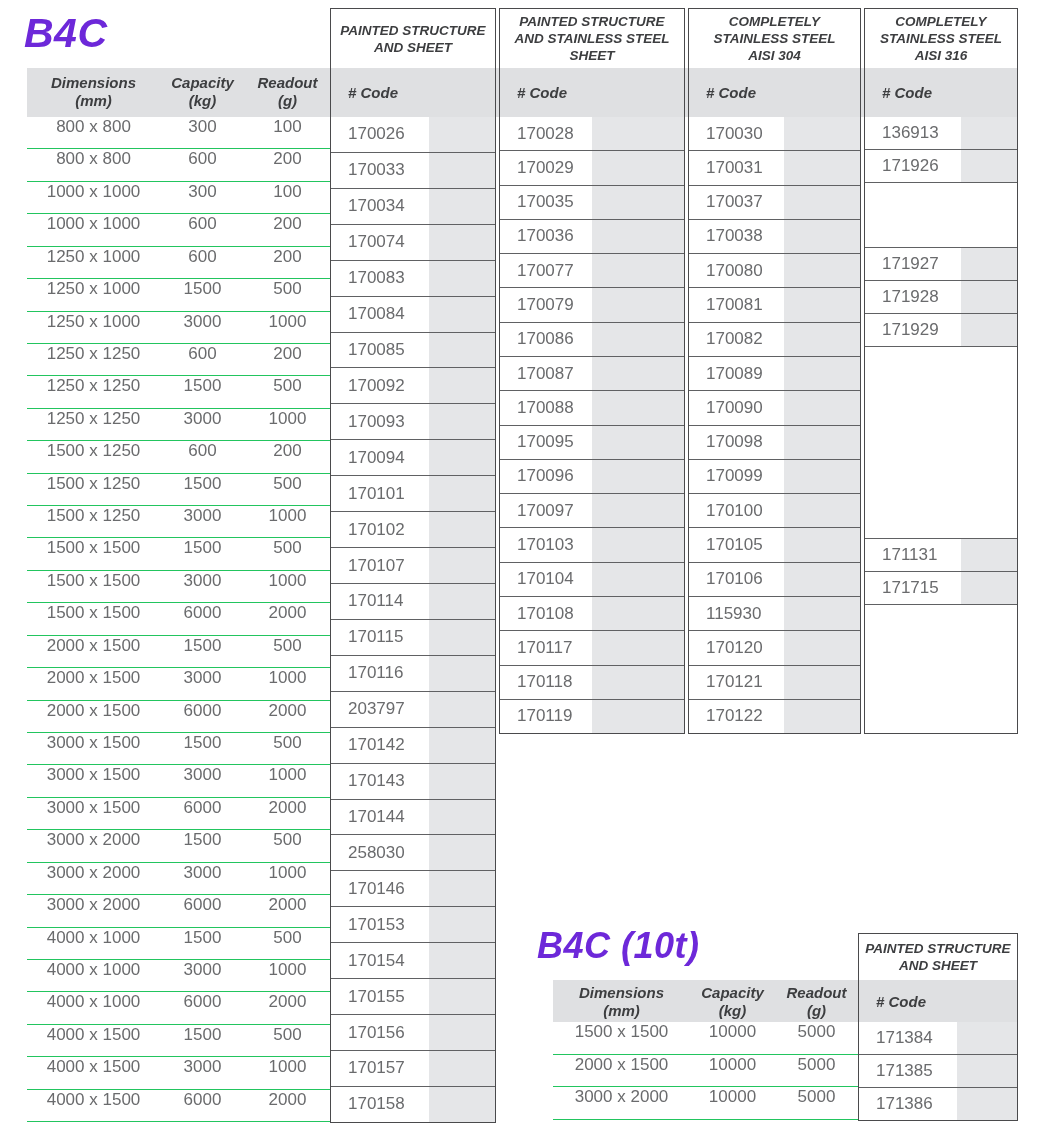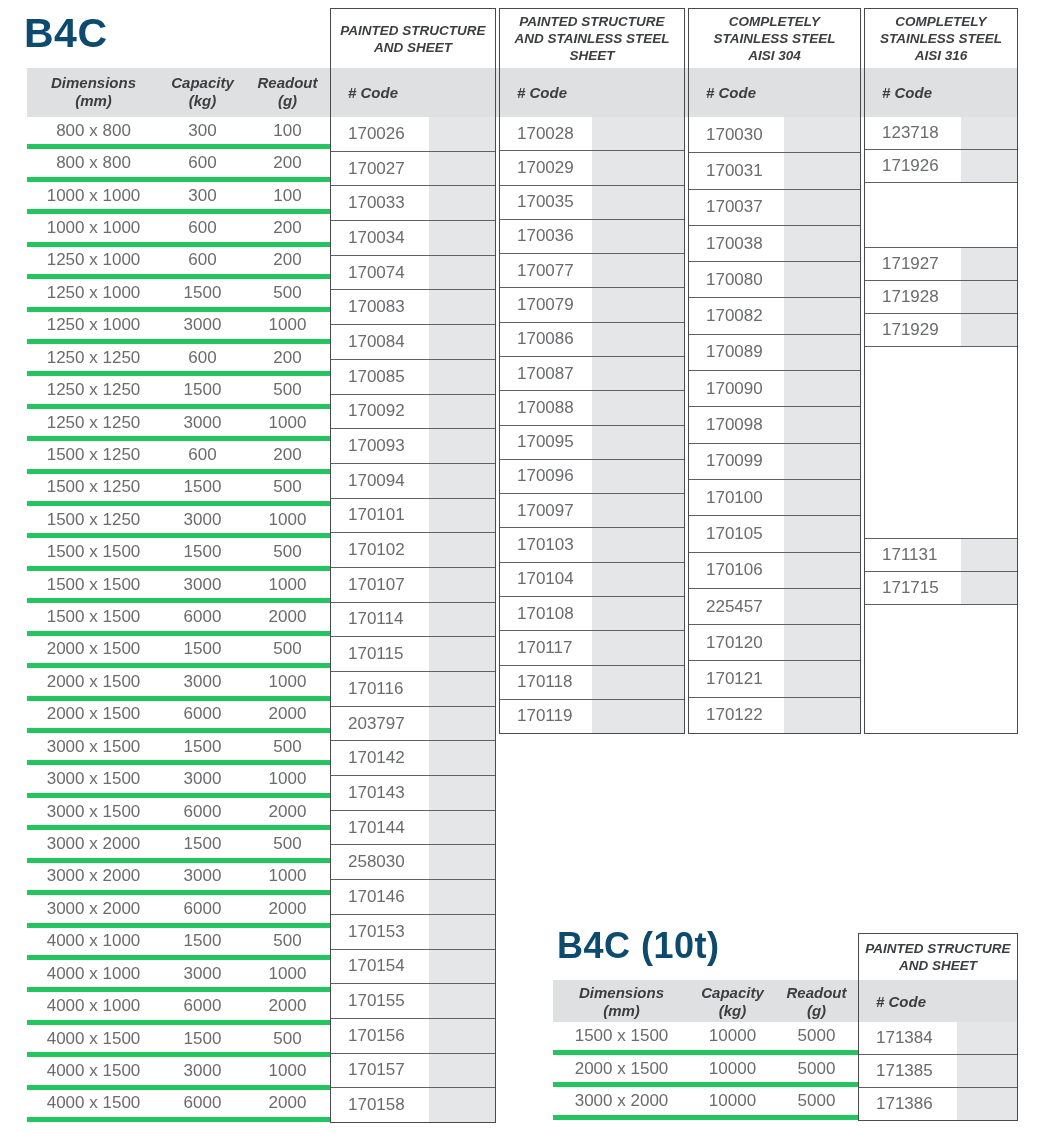--- a/index.html
+++ b/index.html
@@ -1,24 +1,24 @@
 <!DOCTYPE html>
 <html><head>
 <meta charset="utf-8">
 <style>
   html,body { margin:0; padding:0; background:#ffffff; }
   .page {
     position:relative; width:1047px; height:1142px; background:#ffffff;
     font-family:"Liberation Sans", sans-serif; overflow:hidden;
   }
   .big-title {
-    position:absolute; color:#0c4a6e; font-weight:bold; letter-spacing:0.5px;
+    position:absolute; color:#6d28d9; font-weight:bold; letter-spacing:0.5px;font-style:italic;
   }
   #main-title { left:24px; top:10px; font-size:41px; }
-  #small-title { left:557px; top:925px; font-size:36px; }
+  #small-title { left:537px; top:925px; font-size:36px; }
 
   .band { position:absolute; background:#dfe0e2; }
   #main-band  { left:27px;  top:68px;  width:991px; height:49px; }
   #small-band { left:553px; top:980px; width:465px; height:42px; }
 
   .col-header {
     position:absolute; text-align:center; font-style:italic; font-weight:bold;
     font-size:15px; line-height:1.23; color:#3d3e40;
   }
   
@@ -27,22 +27,22 @@
   #mh-read { left:245px; top:74px;  width:85px; }
   
   #sh-dim  { left:553px; top:984px; width:137px; }
   #sh-cap  { left:690px; top:984px; width:85px; }
   #sh-read { left:775px; top:984px; width:83px; }
 
   .left-rows { position:absolute; display:flex; flex-direction:column; }
   #main-left-rows  { left:27px;  top:117px;  width:303px; height:1005px; }
   #small-left-rows { left:553px; top:1022px; width:305px; height:98px; }
 
-  .t-row { flex:1; display:flex; align-items:center; box-sizing:border-box;
-           border-bottom:5px solid #22c55e; }
+  .t-row { flex:1; display:flex; box-sizing:border-box;
+           border-bottom:1px solid #22c55e; }
   .t-cell { text-align:center; font-size:17px; color:#6a6b6d; white-space:nowrap; }
   #main-left-rows  .t-cell:nth-child(1) { width:133px; }
   #main-left-rows  .t-cell:nth-child(2) { width:85px; }
   #main-left-rows  .t-cell:nth-child(3) { width:85px; }
   #small-left-rows .t-cell:nth-child(1) { width:137px; }
   #small-left-rows .t-cell:nth-child(2) { width:85px; }
   #small-left-rows .t-cell:nth-child(3) { width:83px; }
 
   .code-box {
     position:absolute; border:1px solid #4a4a4c; box-sizing:border-box;
@@ -263,24 +263,20 @@
         <div>AND SHEET</div>
       </div>
     <div class="code-header"># Code</div>
     <div id="rows-c1" class="code-rows">
         <div class="code-row b">
           <div class="strip" style="width: 66px;"></div>
           <span class="code-val">170026</span>
         </div>
         <div class="code-row b">
           <div class="strip" style="width: 66px;"></div>
-          <span class="code-val">170027</span>
-        </div>
-        <div class="code-row b">
-          <div class="strip" style="width: 66px;"></div>
           <span class="code-val">170033</span>
         </div>
         <div class="code-row b">
           <div class="strip" style="width: 66px;"></div>
           <span class="code-val">170034</span>
         </div>
         <div class="code-row b">
           <div class="strip" style="width: 66px;"></div>
           <span class="code-val">170074</span>
         </div>
@@ -489,20 +485,24 @@
         <div class="code-row b">
           <div class="strip" style="width: 76px;"></div>
           <span class="code-val">170038</span>
         </div>
         <div class="code-row b">
           <div class="strip" style="width: 76px;"></div>
           <span class="code-val">170080</span>
         </div>
         <div class="code-row b">
           <div class="strip" style="width: 76px;"></div>
+          <span class="code-val">170081</span>
+        </div>
+        <div class="code-row b">
+          <div class="strip" style="width: 76px;"></div>
           <span class="code-val">170082</span>
         </div>
         <div class="code-row b">
           <div class="strip" style="width: 76px;"></div>
           <span class="code-val">170089</span>
         </div>
         <div class="code-row b">
           <div class="strip" style="width: 76px;"></div>
           <span class="code-val">170090</span>
         </div>
@@ -521,21 +521,21 @@
         <div class="code-row b">
           <div class="strip" style="width: 76px;"></div>
           <span class="code-val">170105</span>
         </div>
         <div class="code-row b">
           <div class="strip" style="width: 76px;"></div>
           <span class="code-val">170106</span>
         </div>
         <div class="code-row b">
           <div class="strip" style="width: 76px;"></div>
-          <span class="code-val">225457</span>
+          <span class="code-val">115930</span>
         </div>
         <div class="code-row b">
           <div class="strip" style="width: 76px;"></div>
           <span class="code-val">170120</span>
         </div>
         <div class="code-row b">
           <div class="strip" style="width: 76px;"></div>
           <span class="code-val">170121</span>
         </div>
         <div class="code-row">
@@ -548,21 +548,21 @@
   <div id="box-c4" class="code-box">
     <div class="group-title">
         <div>COMPLETELY</div>
         <div>STAINLESS STEEL</div>
         <div>AISI 316</div>
       </div>
     <div class="code-header"># Code</div>
     <div id="rows-c4" class="code-rows">
         <div class="code-row b">
           <div class="strip" style="width: 56px;"></div>
-          <span class="code-val">123718</span>
+          <span class="code-val">136913</span>
         </div>
         <div class="code-row b">
           <div class="strip" style="width: 56px;"></div>
           <span class="code-val">171926</span>
         </div>
         <div class="code-row"></div>
         <div class="code-row b"></div>
         <div class="code-row b">
           <div class="strip" style="width: 56px;"></div>
           <span class="code-val">171927</span>

